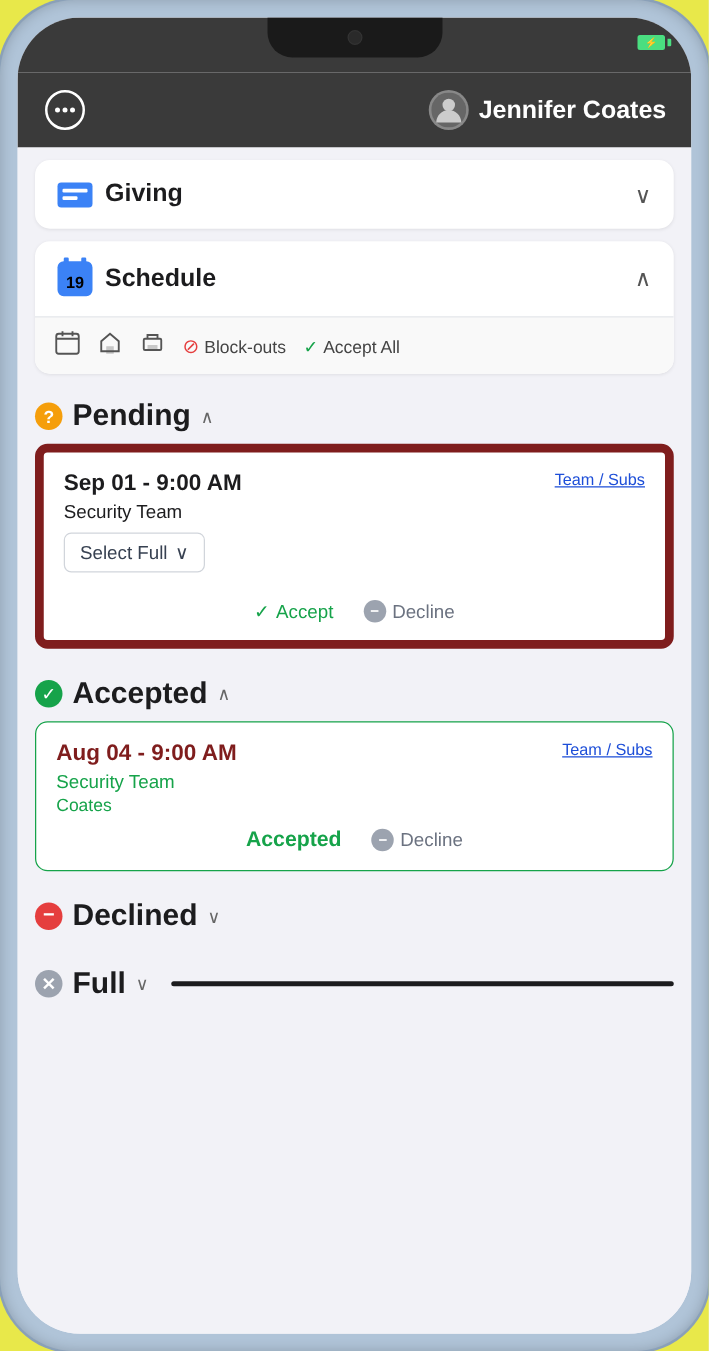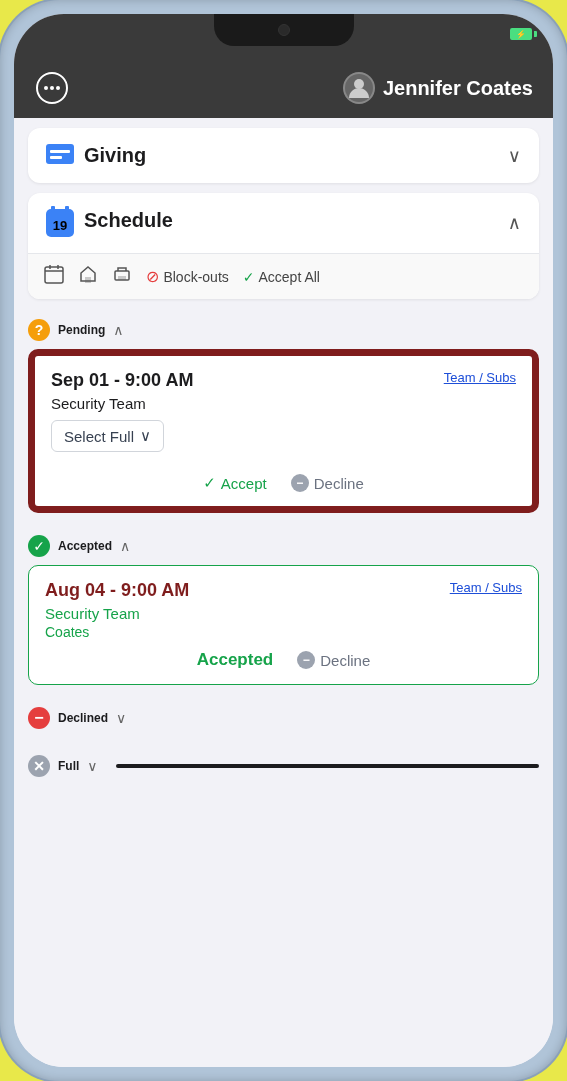--- a/index.html
+++ b/index.html
@@ -161,21 +161,21 @@
 
     .section-header {
       display: flex;
       align-items: center;
       justify-content: space-between;
       padding: 16px 18px;
     }
 
     .section-title-row {
       display: flex;
-      align-items: flex-start;
+      align-items: center;
       gap: 10px;
     }
 
     .section-icon-giving {
       width: 28px;
       height: 20px;
       background: #3b82f6;
       border-radius: 3px;
       display: flex;
       flex-direction: column;
@@ -341,21 +341,21 @@
       border-radius: 50%;
       display: flex;
       align-items: center;
       justify-content: center;
       color: white;
       font-size: 14px;
       font-weight: 700;
     }
 
     .status-label {
-      font-size: 12px;
+      font-size: 24px;
       font-weight: 700;
       color: #1c1c1e;
     }
 
     .chevron-small {
       font-size: 14px;
       color: #666;
     }
 
     

